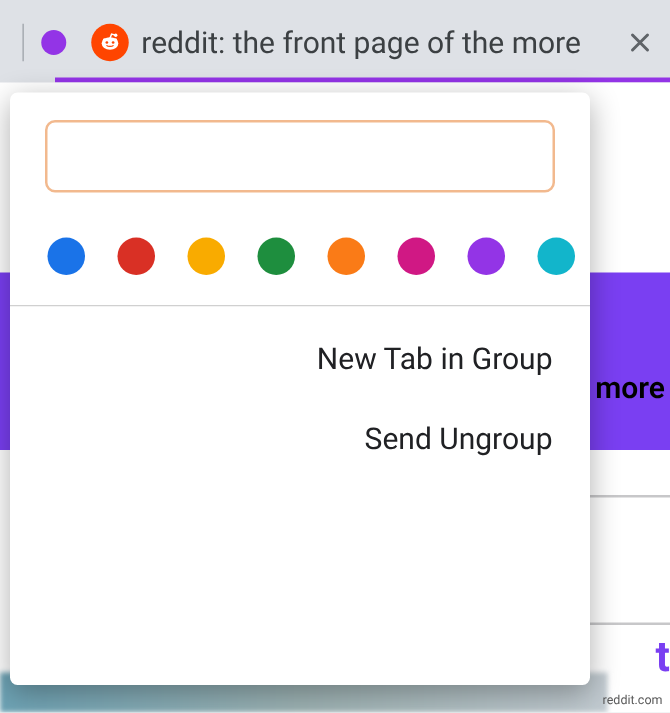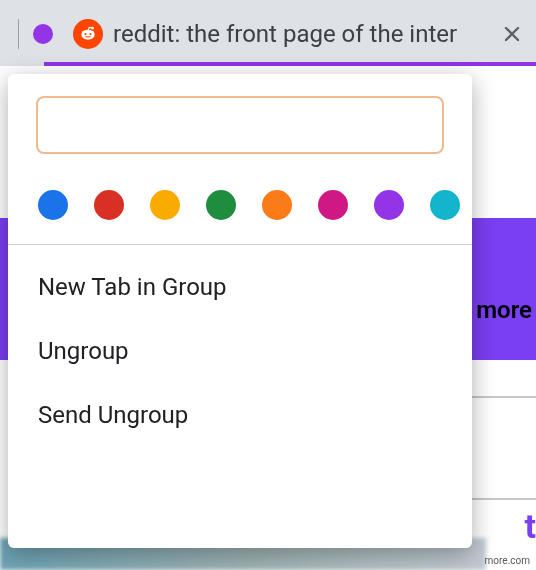--- a/index.html
+++ b/index.html
@@ -30,74 +30,73 @@
   .watermark { position: absolute; right: 6px; bottom: 4px; font-size: 10px; color: #5a5a5a; }
 
   
   .menu { position: absolute; top: 74px; left: 8px; width: 464px; height: 474px; background: #fff; border-radius: 6px; box-shadow: 0 6px 24px rgba(0,0,0,.32); display: flex; flex-direction: column; }
   .menu-upper { padding: 22px 28px 20px 28px; }
   .group-name-input { width: 100%; height: 58px; border: 2.5px solid #f2b98e; border-radius: 8px; padding: 0 12px; font-size: 20px; outline: none; background: #fff; }
   .color-row { display: flex; gap: 26px; margin-top: 36px; justify-content: flex-start; padding: 0 2px; }
   .color-dot { width: 30px; height: 30px; border-radius: 50%; cursor: pointer; flex-shrink: 0; }
   .menu-sep { height: 1px; background: #d0d0d0; margin-top: 4px; }
   .menu-items { padding: 10px 0 10px 0; display: flex; flex-direction: column; }
-  .menu-item { font-size: 24px; color: #202124; padding: 18px 30px; cursor: pointer; }
+  .menu-item { font-size: 24px; color: #202124; padding: 18px 30px; cursor: pointer; text-align: right; }
 </style>
 </head>
 <body>
 
 <div class="tab-strip">
   <div class="tab-divider"></div>
   <div class="group-dot" style="background:#9334e6"></div>
   <div class="tab">
     <div class="tab-favicon" style="background:#ff4500">
       <svg viewBox="0 0 24 24" fill="#fff">
           <circle cx="7" cy="10" r="2"></circle>
           <circle cx="17" cy="10" r="2"></circle>
           <ellipse cx="12" cy="13" rx="8" ry="6" fill="#fff"></ellipse>
           <circle cx="9" cy="12" r="1.3" fill="#ff4500"></circle>
           <circle cx="15" cy="12" r="1.3" fill="#ff4500"></circle>
           <path d="M9 15c1 .9 5 .9 6 0" stroke="#ff4500" stroke-width="1.2" fill="none" stroke-linecap="round"></path>
           <circle cx="17.5" cy="5" r="1.6" fill="#fff"></circle>
           <path d="M12 8l1.5-4 4 1" stroke="#fff" stroke-width="1.4" fill="none"></path>
         </svg>
     </div>
-    <span class="tab-title">reddit: the front page of the inter</span>
+    <span class="tab-title">reddit: the front page of the more</span>
     <div class="tab-close">
       <svg width="18" height="18" viewBox="0 0 18 18">
           <path d="M3 3l12 12M15 3L3 15" stroke="#5f6368" stroke-width="2.4" stroke-linecap="round"></path>
         </svg>
     </div>
   </div>
 </div>
 <div class="group-underline" style="background:#9334e6"></div>
 
 <div class="page-bg">
   <div class="page-purple-band" style="background:#7a3ff2"></div>
   <div class="more-text">more</div>
   <div class="page-divider1"></div>
   <div class="page-divider2"></div>
   <div class="page-letter" style="color:#7a3ff2">t</div>
   <div class="page-bottom-bluish"></div>
-  <div class="watermark">more.com</div>
+  <div class="watermark">reddit.com</div>
 </div>
 
 <div class="menu">
   <div class="menu-upper">
     <input class="group-name-input" type="text" value="" style="">
     <div class="color-row">
       <div class="color-dot" style="background:#1a73e8"></div>
       <div class="color-dot" style="background:#d93025"></div>
       <div class="color-dot" style="background:#f9ab00"></div>
       <div class="color-dot" style="background:#1e8e3e"></div>
       <div class="color-dot" style="background:#fa7b17"></div>
       <div class="color-dot" style="background:#d01884"></div>
       <div class="color-dot" style="background:#9334e6"></div>
       <div class="color-dot" style="background:#12b5cb"></div>
     </div>
   </div>
   <div class="menu-sep"></div>
   <div class="menu-items">
     <div class="menu-item">New Tab in Group</div>
-    <div class="menu-item">Ungroup</div>
     <div class="menu-item">Send Ungroup</div>
   </div>
 </div>
 
 </body></html>

